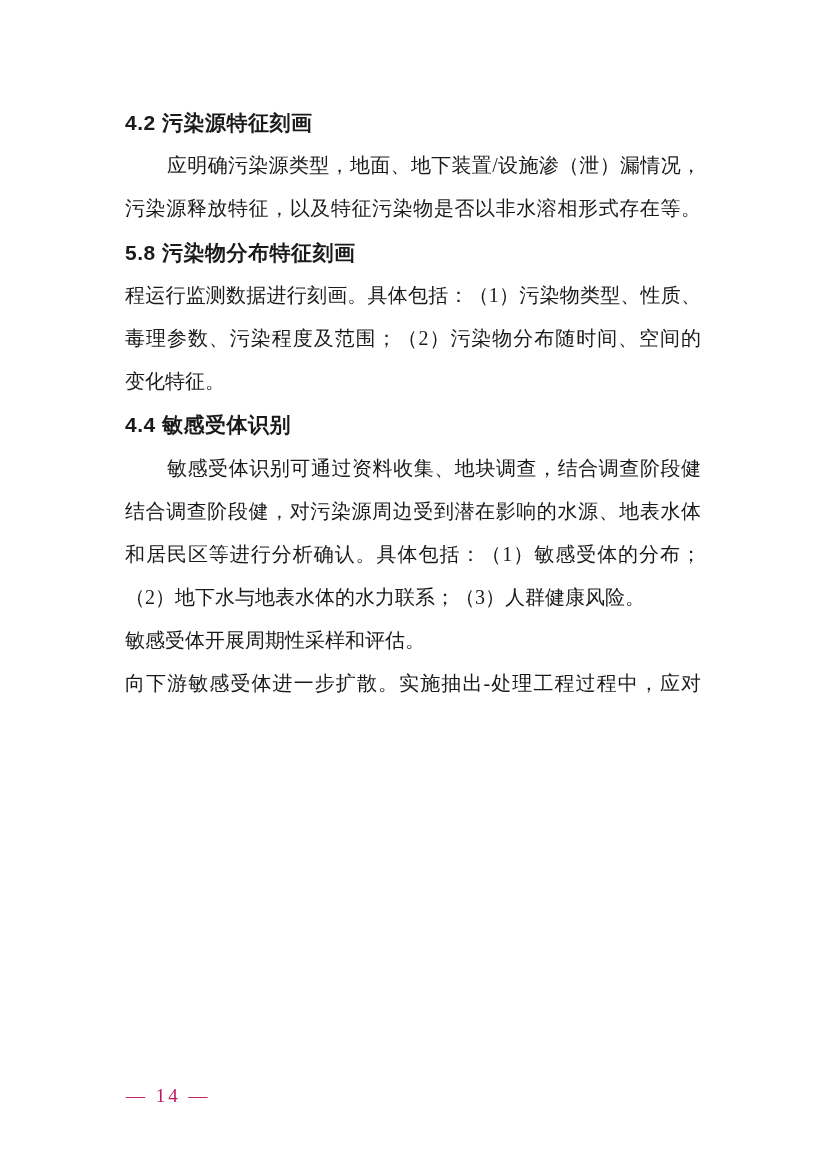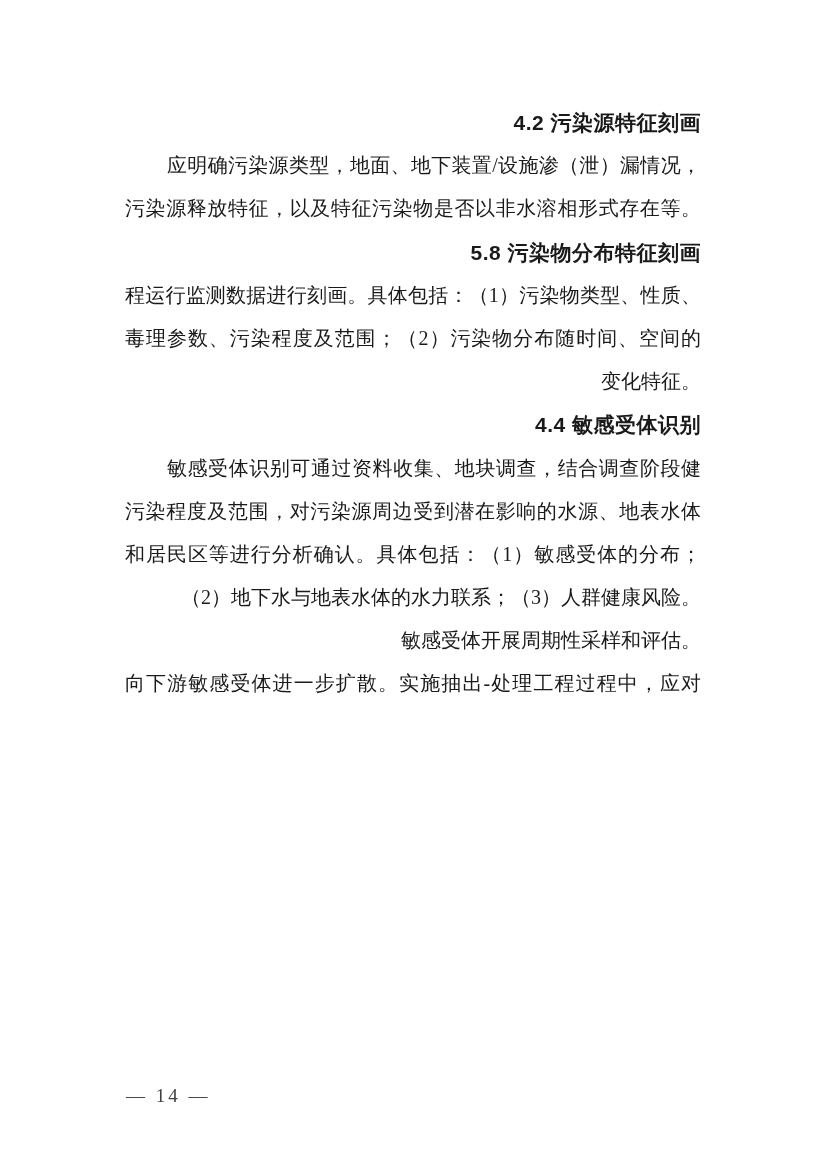--- a/index.html
+++ b/index.html
@@ -20,21 +20,21 @@
     position: absolute;
     left: 125px;
     top: 101px;
     width: 576px;
   }
   .line {
     font-size: 20px;
     line-height: 43.2px;
     height: 43.2px;
     white-space: nowrap;
-    text-align: right;
+    text-align: left;
   }
   .line.fill {
     white-space: normal;
     text-align: justify;
     text-align-last: justify;
     text-justify: inter-character;
   }
   .line.indent {
     text-indent: 42px;
   }
@@ -43,21 +43,21 @@
     font-weight: 700;
     font-size: 21px;
     letter-spacing: 0.5px;
   }
   .page-number {
     position: absolute;
     left: 126px;
     top: 1085px;
     font-size: 19px;
     letter-spacing: 3px;
-    color: #404040;
+    color: #be185d;
     font-family: "Liberation Serif", "DejaVu Serif", serif;
   }
 </style>
 </head>
 <body>
 
 <div class="page">
   <div class="text-column">
 
     <div class="line heading">4.2 污染源特征刻画</div>
@@ -67,21 +67,21 @@
 
     <div class="line heading">5.8 污染物分布特征刻画</div>
 
     <div class="line fill">程运行监测数据进行刻画。具体包括：（1）污染物类型、性质、</div>
     <div class="line fill">毒理参数、污染程度及范围；（2）污染物分布随时间、空间的</div>
     <div class="line">变化特征。</div>
 
     <div class="line heading">4.4 敏感受体识别</div>
 
     <div class="line fill indent">敏感受体识别可通过资料收集、地块调查，结合调查阶段健</div>
-    <div class="line fill">污染程度及范围，对污染源周边受到潜在影响的水源、地表水体</div>
+    <div class="line fill">结合调查阶段健，对污染源周边受到潜在影响的水源、地表水体</div>
     <div class="line fill">和居民区等进行分析确认。具体包括：（1）敏感受体的分布；</div>
     <div class="line">（2）地下水与地表水体的水力联系；（3）人群健康风险。</div>
 
     <div class="line">敏感受体开展周期性采样和评估。</div>
     <div class="line fill">向下游敏感受体进一步扩散。实施抽出-处理工程过程中，应对</div>
 
   </div>
 
   <div class="page-number">— 14 —</div>
 </div>

